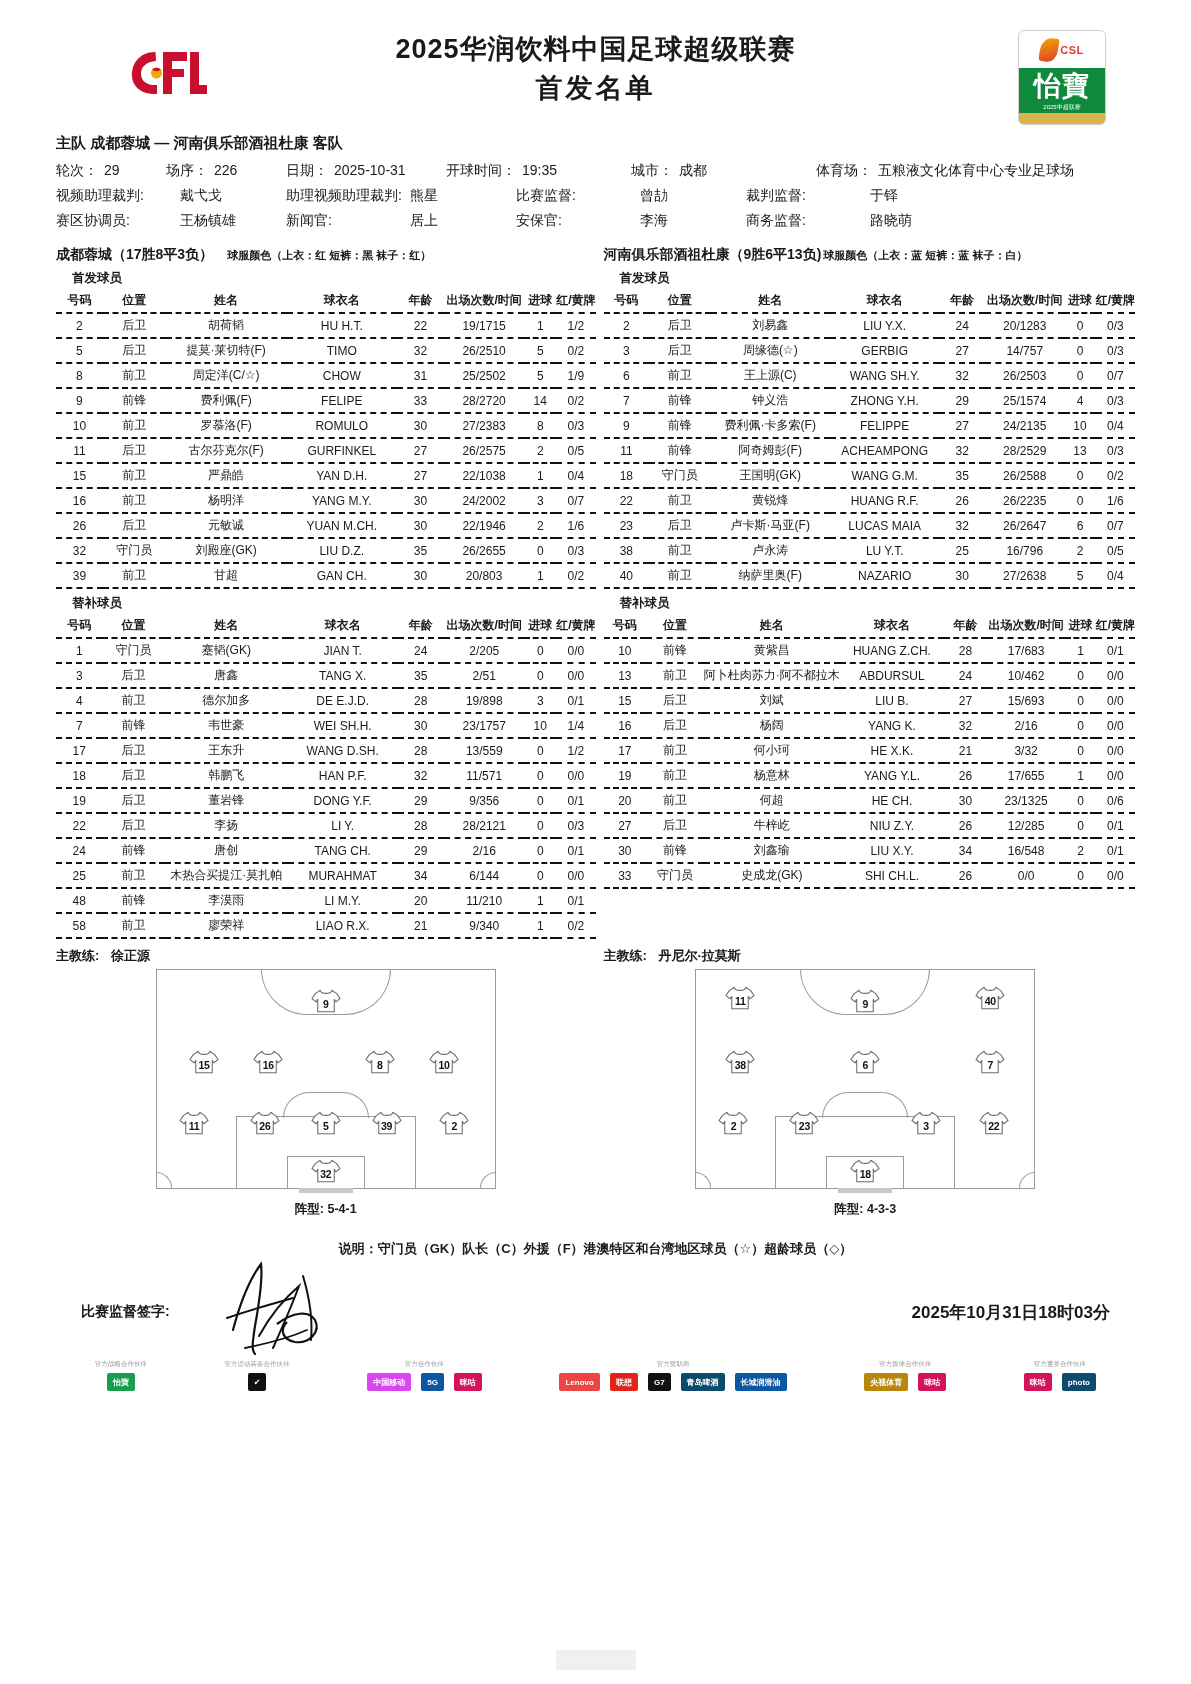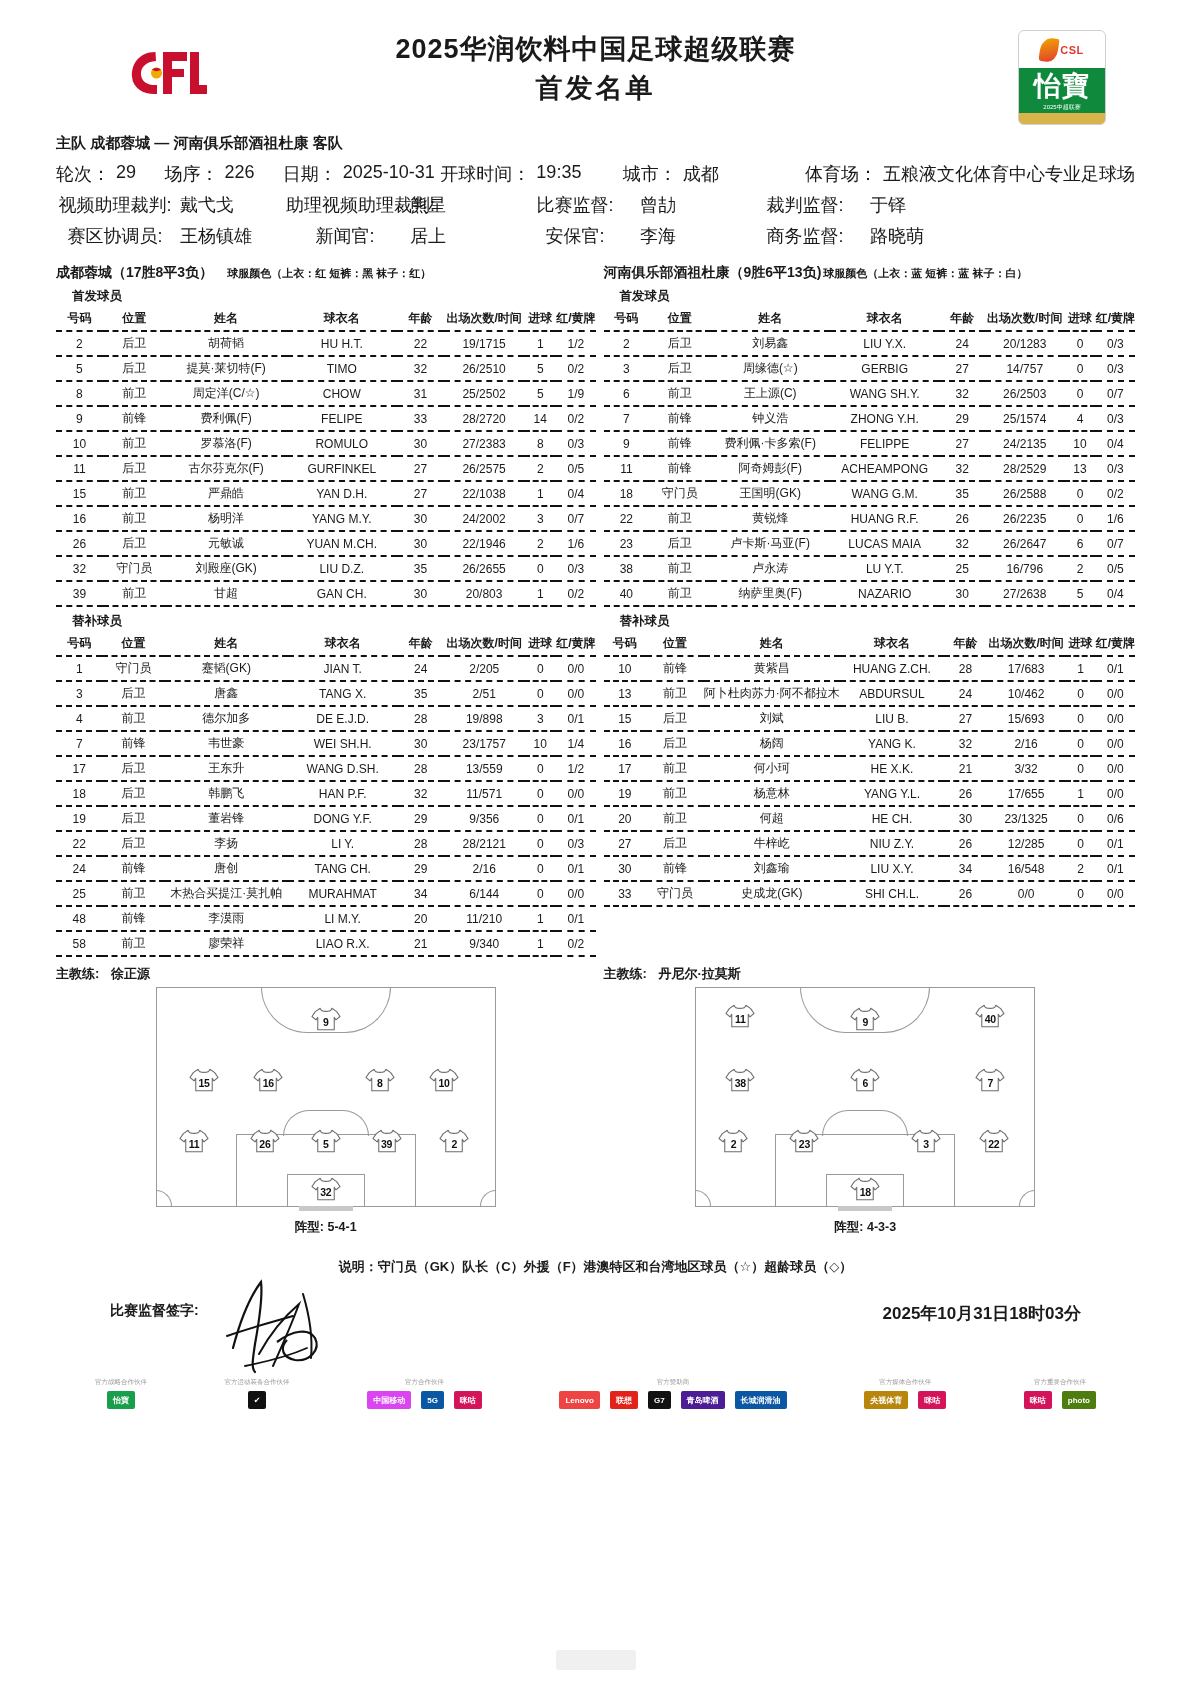--- a/index.html
+++ b/index.html
@@ -32,21 +32,21 @@
   .csl-badge .csl-cn { color:#fff; font-size:27px; font-weight:bold; margin-top:4px; letter-spacing:1px; line-height:1; }
   .csl-badge .csl-sub { color:#fff; font-size:6px; margin-top:3px; }
 
   .title-block { text-align:center; padding-top:30px; }
   .title-main { font-size:27px; font-weight:bold; letter-spacing:1px; line-height:1.45; }
   .title-sub  { font-size:27px; font-weight:bold; letter-spacing:3px; line-height:1.45; }
 
   
   .matchinfo { padding:0 56px; margin-top:14px; font-size:13px; }
   .teamline { font-weight:bold; font-size:15px; margin-bottom:9px; }
-  .inforow { display:flex; margin-bottom:7px; font-size:18px;text-align:center; }
+  .inforow { display:flex; margin-bottom:7px; font-size:14px; }
   .infocell { display:flex; }
   .infocell .k { white-space:nowrap; }
   .infocell .v { margin-left:6px; white-space:nowrap; }
 
   .r1 .infocell:nth-child(1){ width:110px; }
   .r1 .infocell:nth-child(2){ width:120px; }
   .r1 .infocell:nth-child(3){ width:160px; }
   .r1 .infocell:nth-child(4){ width:185px; }
   .r1 .infocell:nth-child(5){ width:185px; }
 
@@ -137,21 +137,21 @@
   .shirt svg { width:34px; height:28px; display:block; }
   .shirt .sn {
     position:absolute; left:0; right:0; top:11px; text-align:center;
     font-size:10.5px; font-weight:bold; color:#111; letter-spacing:-.3px;
   }
 
   .formation { margin-top:12px; font-size:12.5px; font-weight:bold; }
 
   
   .legend { text-align:center; font-size:13px; font-weight:bold; margin-top:22px; }
-  .signrow { display:flex; padding:0 110px; margin-top:26px; position:relative; height:56px; }
+  .signrow { display:flex; align-items:center; padding:0 81px; margin-top:26px; position:relative; height:56px; }
   .signlabel { font-size:14px; font-weight:bold; }
   .signature { position:absolute; left:215px; top:-32px; width:200px; height:110px; }
   .signdate { margin-left:auto; font-size:17px; font-weight:bold; }
 
   .sponsors { display:flex; align-items:flex-end; justify-content:space-between; padding:0 95px; margin-top:20px; }
   .spgroup { display:flex; flex-direction:column; align-items:center; }
   .sptier { font-size:6.5px; color:#9a9a9a; margin-bottom:4px; white-space:nowrap; }
   .sprow { display:flex; align-items:center; gap:10px; }
   .splogo {
     height:18px; padding:0 6px; border-radius:2px;
@@ -996,33 +996,33 @@
         <div class="splogo" style="background: rgb(10, 87, 164);">5G</div>
         <div class="splogo" style="background: rgb(212, 20, 90);">咪咕</div>
       </div>
     </div>
     <div class="spgroup">
       <div class="sptier">官方赞助商</div>
       <div class="sprow">
         <div class="splogo" style="background: #ef4444;">Lenovo</div>
         <div class="splogo" style="background: rgb(226, 35, 26);">联想</div>
         <div class="splogo" style="background: rgb(17, 17, 17);">G7</div>
-        <div class="splogo" style="background: #4c1d95;">青岛啤酒</div>
+        <div class="splogo" style="background: #0c4a6e;">青岛啤酒</div>
         <div class="splogo" style="background: rgb(10, 87, 164);">长城润滑油</div>
       </div>
     </div>
     <div class="spgroup">
       <div class="sptier">官方媒体合作伙伴</div>
       <div class="sprow">
         <div class="splogo" style="background: rgb(184, 134, 11);">央视体育</div>
         <div class="splogo" style="background: rgb(212, 20, 90);">咪咕</div>
       </div>
     </div>
     <div class="spgroup">
       <div class="sptier">官方重要合作伙伴</div>
       <div class="sprow">
         <div class="splogo" style="background: rgb(212, 20, 90);">咪咕</div>
-        <div class="splogo" style="background: #4d7c0f;">photo</div>
+        <div class="splogo" style="background: #0c4a6e;">photo</div>
       </div>
     </div>
   </div>
 
 <div class="watermark"></div>
 
 </body></html>

